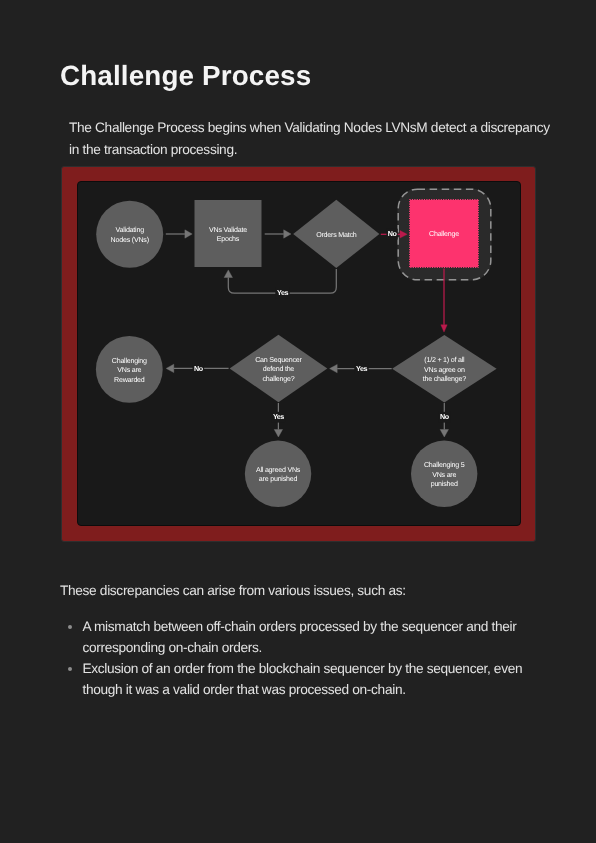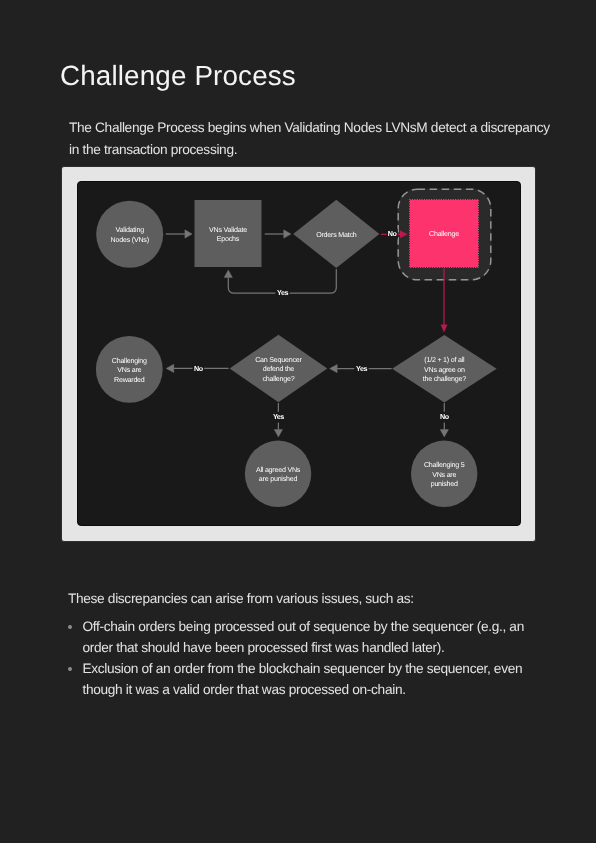--- a/index.html
+++ b/index.html
@@ -1,29 +1,29 @@
 <!DOCTYPE html>
 <html><head>
 <meta charset="utf-8">
 <style>
   html,body{margin:0;padding:0;}
   body{width:596px;height:843px;background:#212121;font-family:"Liberation Sans",sans-serif;
        overflow:hidden;-webkit-font-smoothing:antialiased;text-rendering:geometricPrecision;}
   .page{position:relative;width:596px;height:843px;}
 
-  .title{position:absolute;left:60px;top:58px;font-size:27.8px;line-height:36px;color:#f4f4f4;font-weight:400;letter-spacing:.15px;white-space:nowrap;}
+  .title{position:absolute;left:60px;top:58px;font-size:27.8px;line-height:36px;color:#f4f4f4;font-weight:700;letter-spacing:.15px;white-space:nowrap;}
   .intro{margin:9px;position:absolute;left:60px;top:108px;width:487px;font-size:13.7px;letter-spacing:-0.33px;line-height:22px;color:#e2e2e2;}
-  .lede{margin:8px;position:absolute;left:60px;top:580px;font-size:13.7px;letter-spacing:-0.33px;line-height:22px;color:#e2e2e2;white-space:nowrap;}
+  .lede{margin:0;position:absolute;left:60px;top:580px;font-size:13.7px;letter-spacing:-0.33px;line-height:22px;color:#e2e2e2;white-space:nowrap;}
   ul.issues{position:absolute;left:60px;top:616px;width:474px;margin:0;padding:0;list-style:none;}
   ul.issues li{position:relative;padding-left:22.5px;font-size:13.7px;letter-spacing:-0.33px;line-height:21.1px;color:#e2e2e2;margin:0;}
   ul.issues li .bul{position:absolute;left:8px;top:9px;width:4px;height:4px;border-radius:50%;background:#8d8d8d;}
 
   
   .figure{position:absolute;left:61px;top:166px;width:475px;height:376px;
-          border:1px solid #2e2e2e;border-radius:3px;background:#e5e5e5;box-sizing:border-box;}
+          border:1px solid #2e2e2e;border-radius:3px;background:#7f1d1d;box-sizing:border-box;}
   .diagram{position:absolute;left:15px;top:14px;width:444px;height:345px;background:#191919;
            border:1px solid #0c0c0c;border-radius:4px;box-sizing:border-box;}
   .dg{position:absolute;left:-1px;top:-1px;width:444px;height:345px;}
 </style>
 </head>
 <body>
 
 <div class="page">
 
   <div class="title">Challenge Process</div>
@@ -133,17 +133,17 @@
           <text x="198.3" y="368.59999999999997" text-anchor="middle" dominant-baseline="middle" font-family="&quot;Liberation Sans&quot;,sans-serif" font-size="7.2" font-weight="700" fill="#ffffff" letter-spacing="-0.45">No</text>
           <rect x="271.2" y="411.8" width="14.4" height="10.8" fill="#191919"></rect>
           <text x="278.4" y="417.4" text-anchor="middle" dominant-baseline="middle" font-family="&quot;Liberation Sans&quot;,sans-serif" font-size="7.2" font-weight="700" fill="#ffffff" letter-spacing="-0.45">Yes</text>
         </svg>
     </div>
   </div>
 
   <p class="lede">These discrepancies can arise from various issues, such as:</p>
 
   <ul class="issues">
-    <li><span class="bul"></span><span>Off-chain orders being processed out of sequence by the sequencer (e.g., an order that should have been processed first was handled later).</span></li>
+    <li><span class="bul"></span><span>A mismatch between off-chain orders processed by the sequencer and their corresponding on-chain orders.</span></li>
     <li><span class="bul"></span><span>Exclusion of an order from the blockchain sequencer by the sequencer, even though it was a valid order that was processed on-chain.</span></li>
   </ul>
 
 </div>
 
 </body></html>

